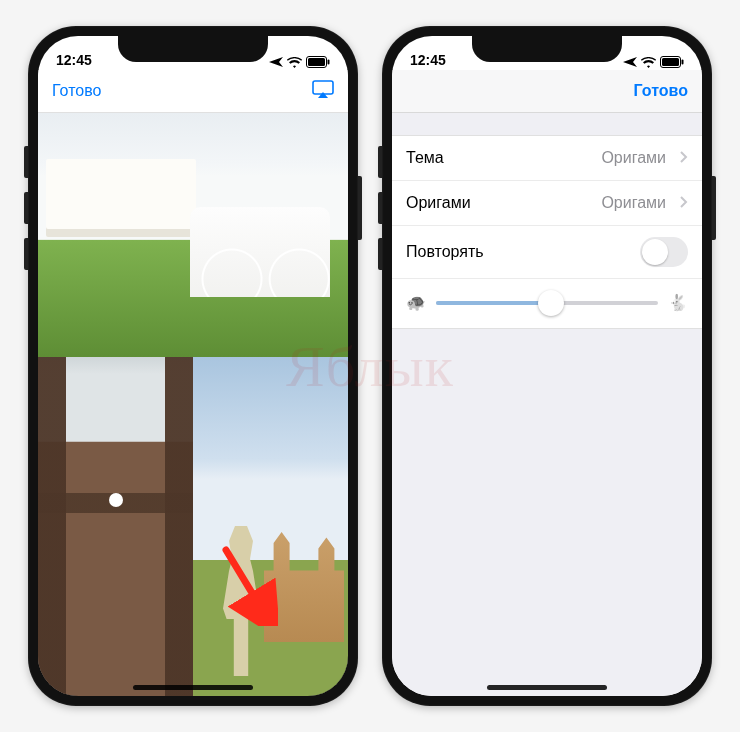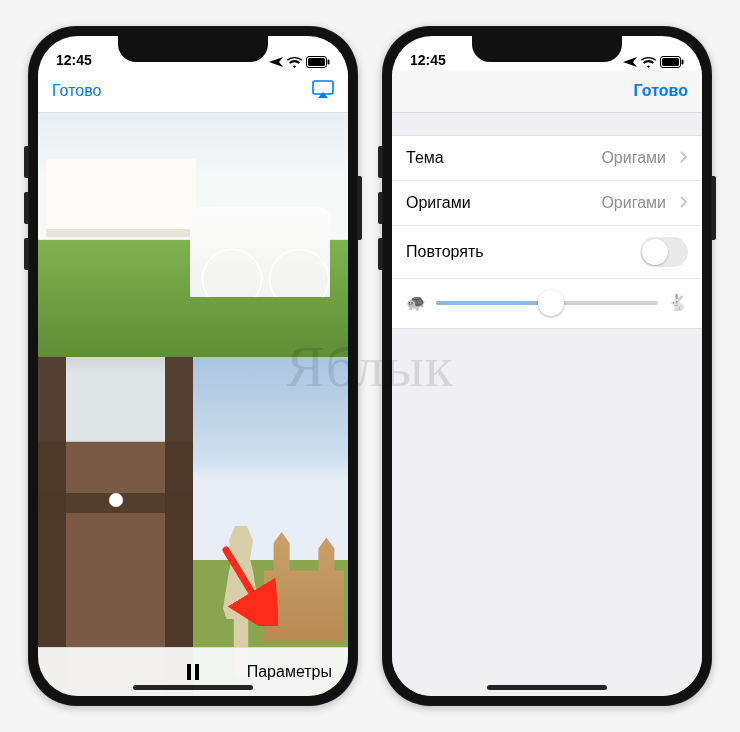--- a/index.html
+++ b/index.html
@@ -265,21 +265,21 @@
   .slider .thumb {
     position:absolute; top:50%; left:52%;
     width:26px; height:26px; margin:-13px 0 0 -13px;
     background:#fff; border-radius:50%;
     box-shadow:0 1px 3px rgba(0,0,0,.3);
   }
   
   .watermark{
     position:absolute; left:50%; top:50%;
     transform:translate(-50%,-50%);
-    font-size:58px; color:#000000; opacity:.10;
+    font-size:58px; color:#b91c1c; opacity:.10;
     font-family: Georgia, 'Times New Roman', serif;
     pointer-events:none; z-index:40;
     letter-spacing:1px;
   }
 </style>
 </head>
 <body>
 
 <div class="canvas">
 
@@ -338,30 +338,20 @@
 
         <svg class="pointer" viewBox="0 0 60 80">
           <defs>
             <marker id="ah" markerWidth="8" markerHeight="8" refX="4" refY="4" orient="auto">
               <path d="M0 0L8 4L0 8z" fill="#ff2a1a"></path>
             </marker>
           </defs>
           <path d="M8 4 L48 70" stroke="#ff2a1a" stroke-width="7" marker-end="url(#ah)" stroke-linecap="round"></path>
         </svg>
 
-        <div class="ss-toolbar">
-          <span class="spacer"></span>
-          <span class="pause">
-            <svg width="14" height="16" viewBox="0 0 14 16">
-                <rect x="1" y="0" width="4" height="16" fill="#000"></rect>
-                <rect x="9" y="0" width="4" height="16" fill="#000"></rect>
-              </svg>
-          </span>
-          <span class="options">Параметры</span>
-        </div>
       </div>
     </div>
   </div>
 
   <div class="phone">
     <div class="screen">
       <div class="notch"></div>
       <div class="home-indicator"></div>
 
       <div class="statusbar">

